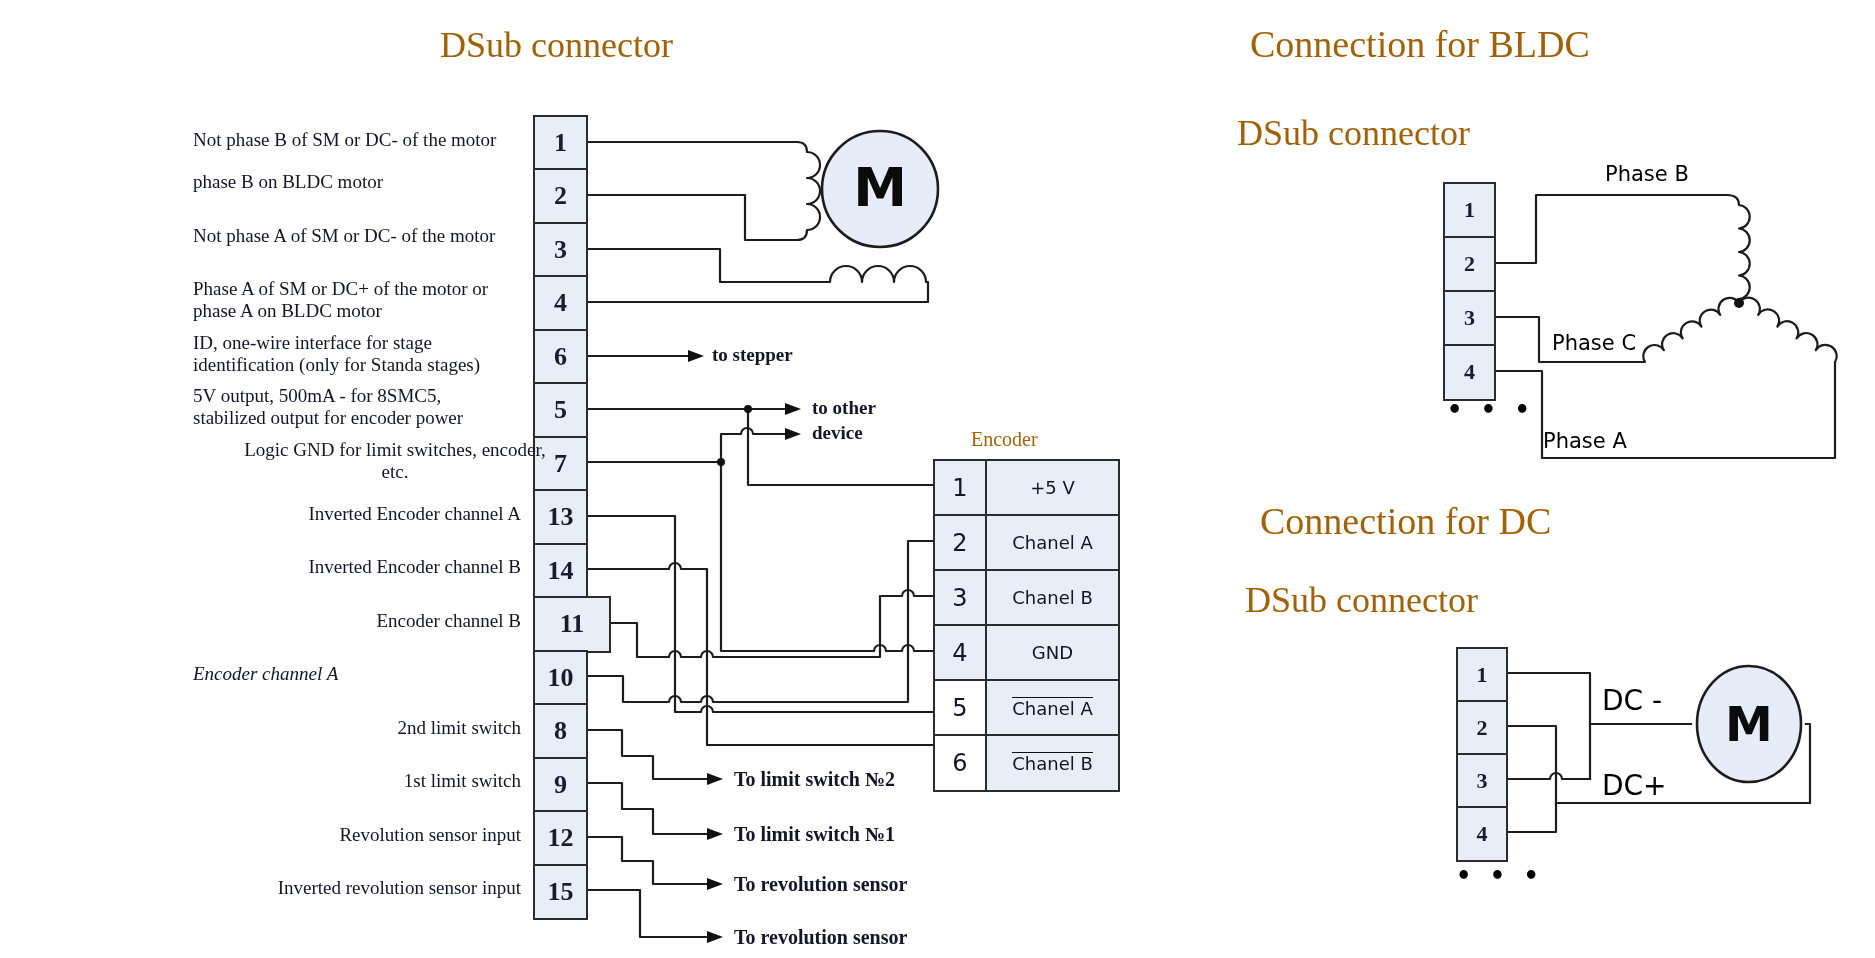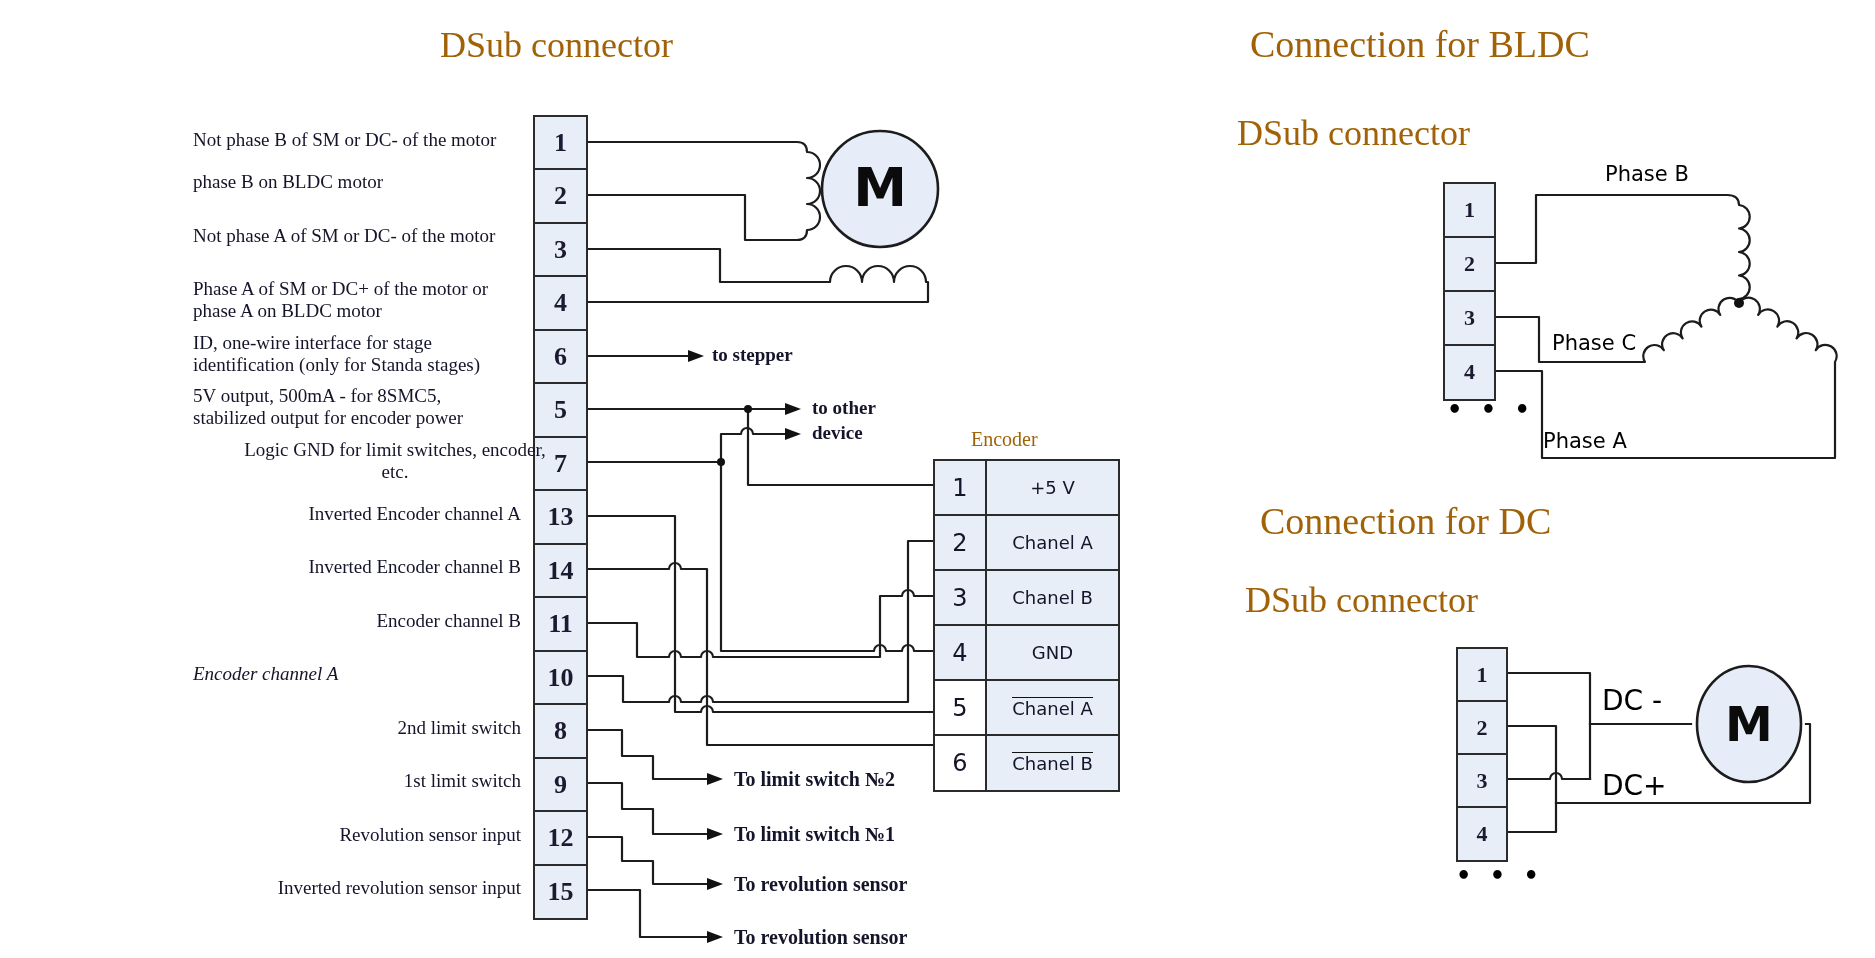--- a/index.html
+++ b/index.html
@@ -169,21 +169,21 @@
       </div>
       <div class="pin-cell" style="left: 533px; top: 436px; width: 55px; height: 55.5px; font-size: 26px;">
         <span>7</span>
       </div>
       <div class="pin-cell" style="left: 533px; top: 489px; width: 55px; height: 56.5px; font-size: 26px;">
         <span>13</span>
       </div>
       <div class="pin-cell" style="left: 533px; top: 543px; width: 55px; height: 55.5px; font-size: 26px;">
         <span>14</span>
       </div>
-      <div class="pin-cell" style="left: 533px; top: 596px; width: 55px; height: 56.5px; font-size: 26px;">
+      <div class="pin-cell" style="left: 533px; top: 596px; width: 78px; height: 56.5px; font-size: 26px;">
         <span>11</span>
       </div>
       <div class="pin-cell" style="left: 533px; top: 650px; width: 55px; height: 55.5px; font-size: 26px;">
         <span>10</span>
       </div>
       <div class="pin-cell" style="left: 533px; top: 703px; width: 55px; height: 56.5px; font-size: 26px;">
         <span>8</span>
       </div>
       <div class="pin-cell" style="left: 533px; top: 757px; width: 55px; height: 55.5px; font-size: 26px;">
         <span>9</span>

